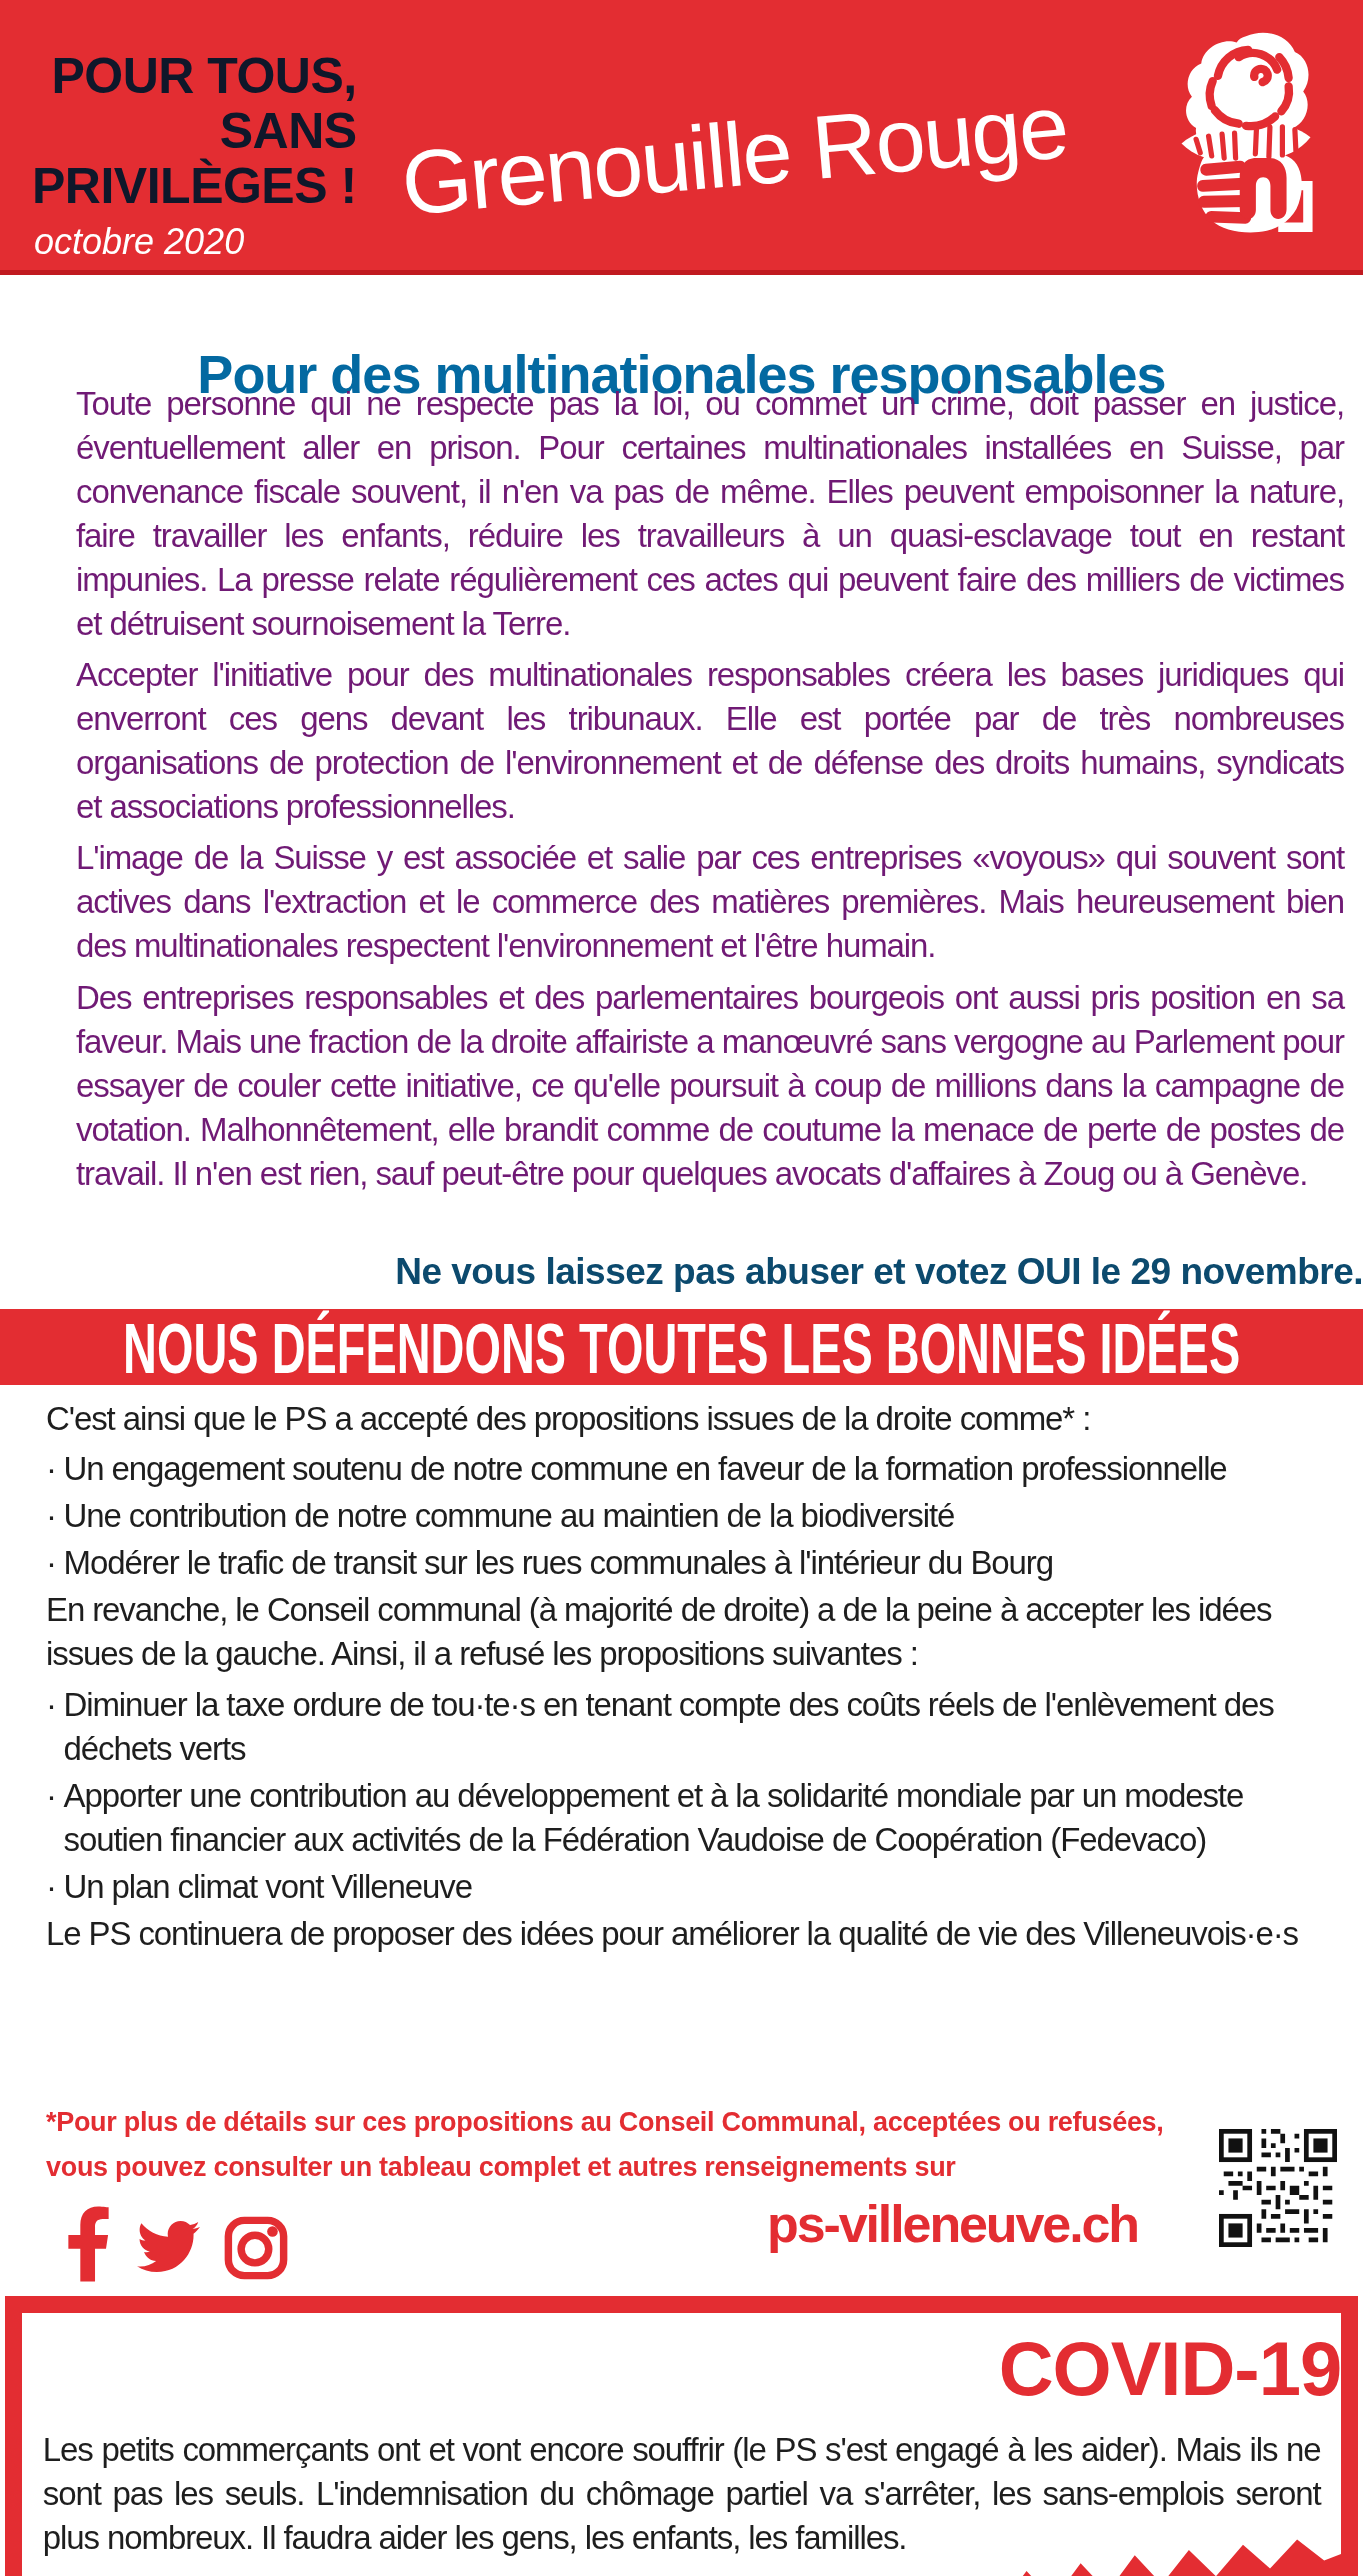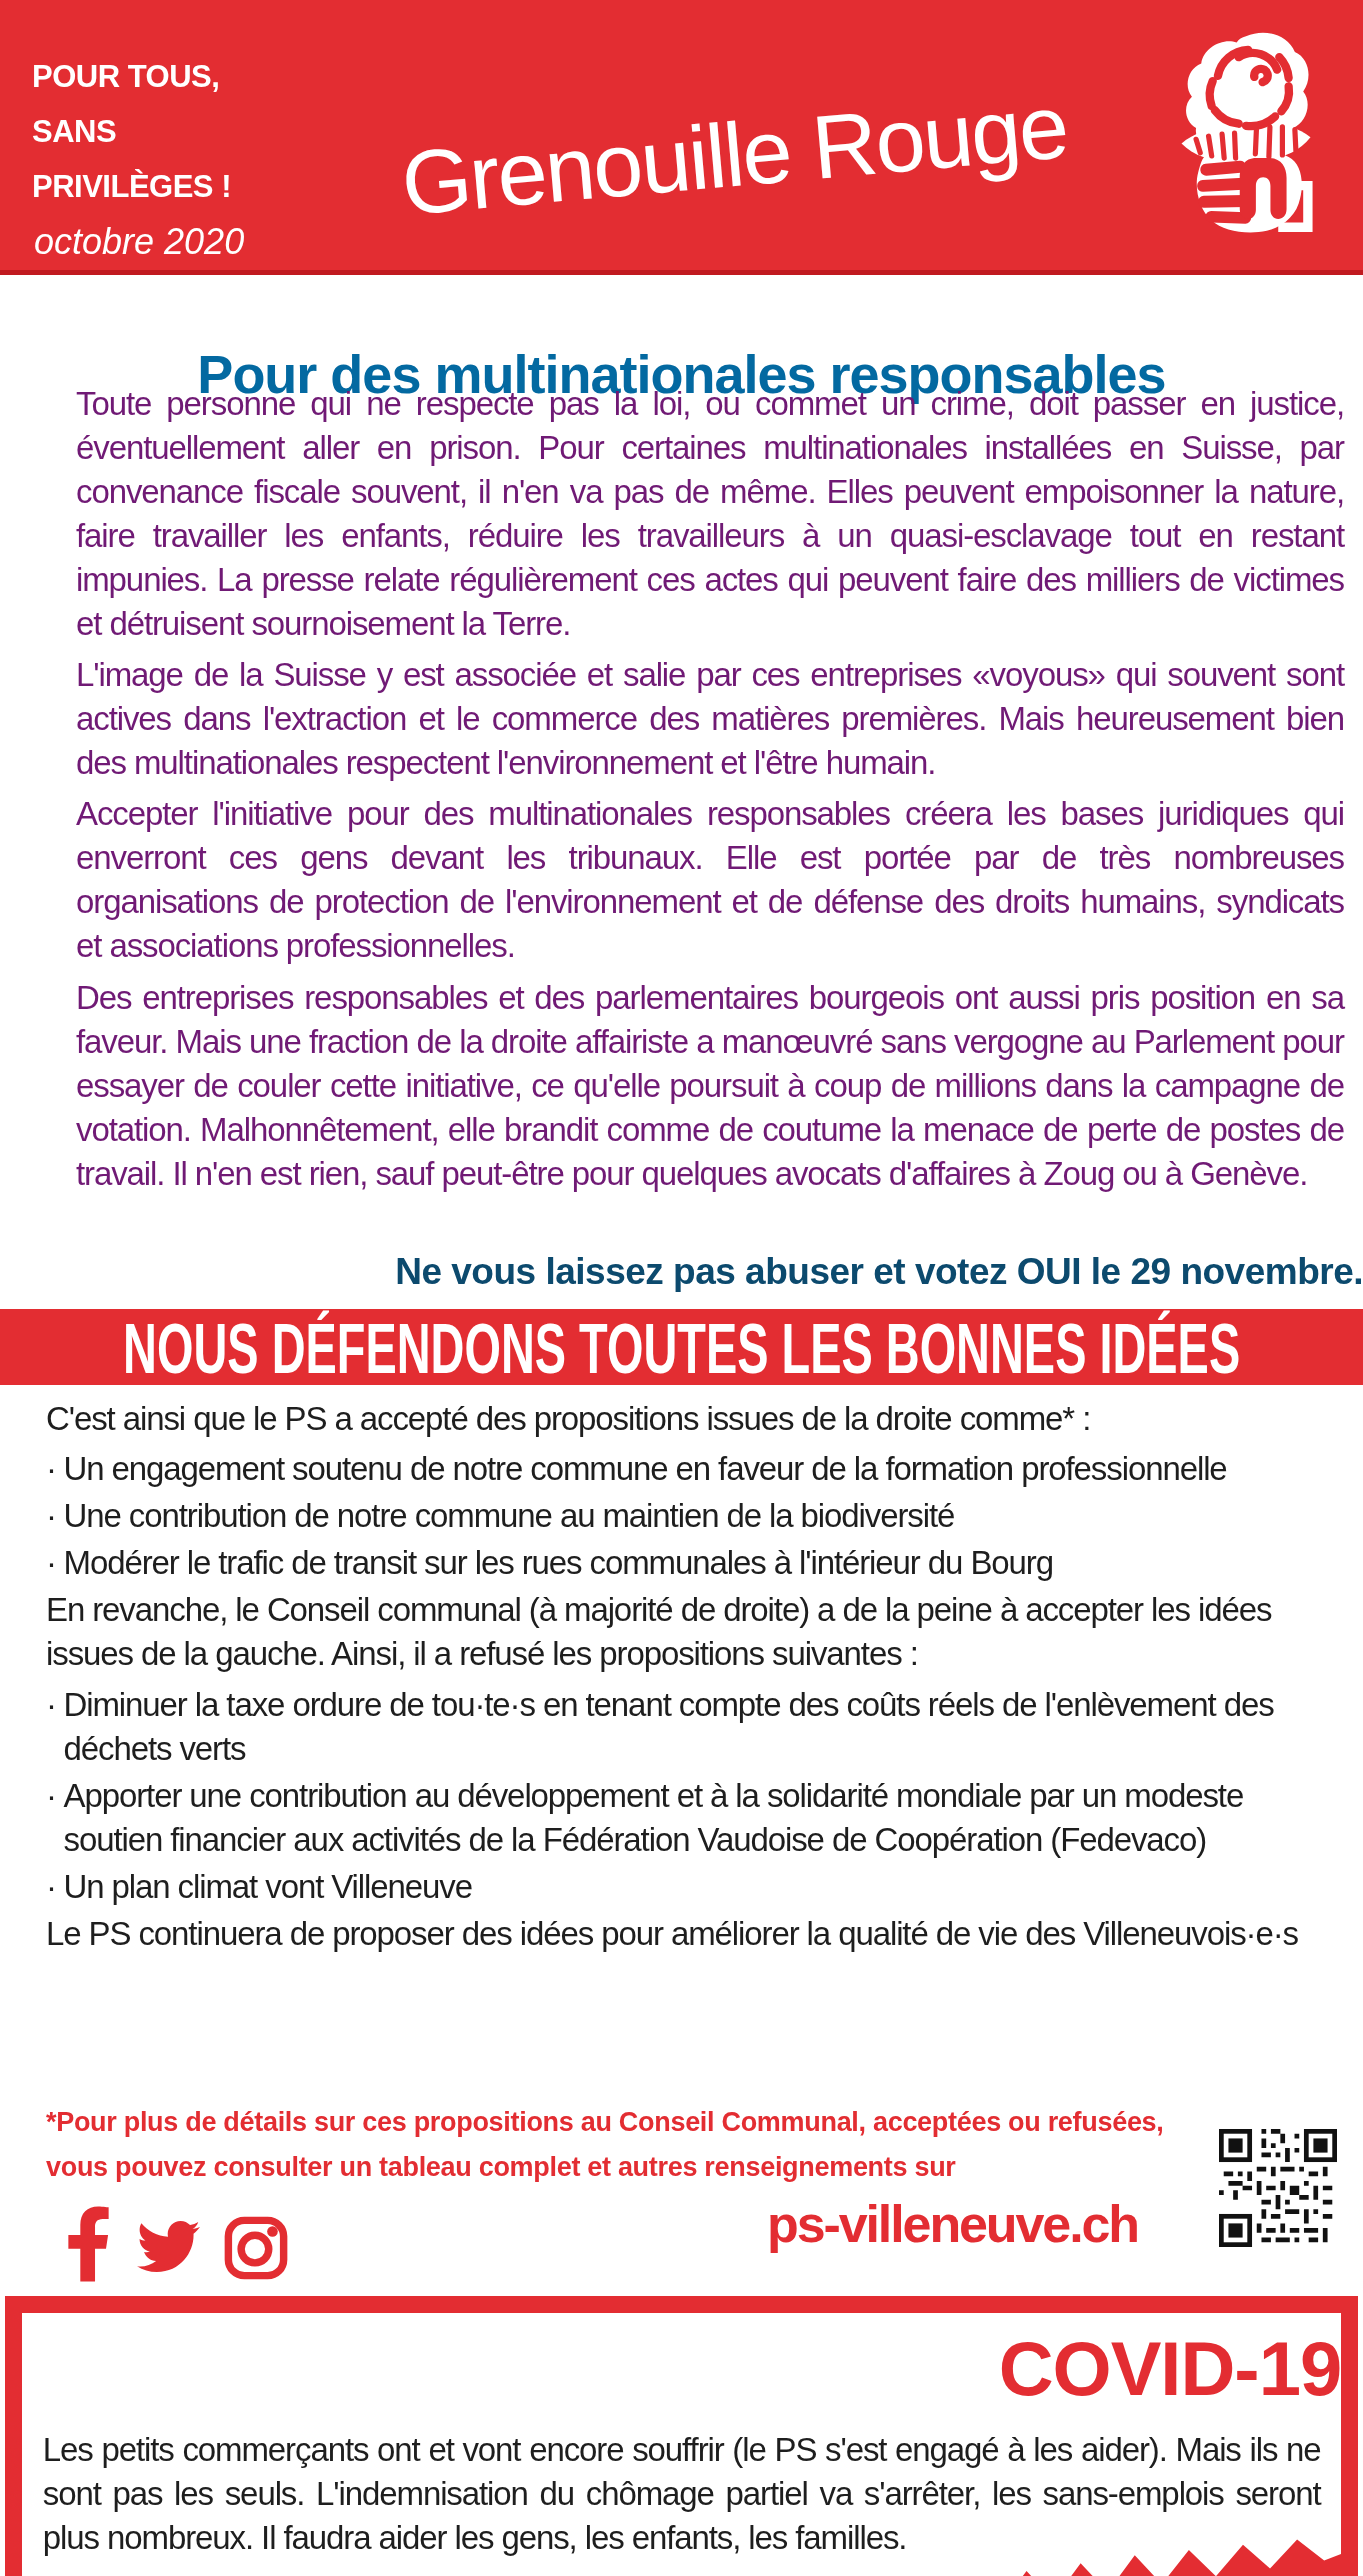--- a/index.html
+++ b/index.html
@@ -5,21 +5,21 @@
   html,body{margin:0;padding:0;}
   body{
     width:1363px;height:2817px;position:relative;overflow:hidden;
     background:#ffffff;font-family:"Liberation Sans",sans-serif;
     -webkit-font-smoothing:antialiased;
   }
   .abs{position:absolute;}
   
   .masthead{left:0;top:0;width:1363px;height:270px;background:#e32d32;}
   .masthead-shadow{left:0;top:270px;width:1363px;height:4.6px;background:#c11a20;}
-  .tagline{left:32px;top:49px;color:#ffffff;font-weight:bold;font-size:31px;line-height:55px;letter-spacing:-0.5px;}
+  .tagline{left:32px;top:49px;color:#0f172a;font-weight:bold;font-size:50px;line-height:55px;letter-spacing:-0.5px;text-align:right;}
   .issue-date{left:34px;top:221px;color:#fff;font-style:italic;font-weight:400;font-size:36px;}
   .mast-title{
     left:402px;top:133px;width:773px;color:#fff;font-size:90px;font-weight:400;
     letter-spacing:-2.1px;transform:rotate(-5deg);transform-origin:left center;white-space:nowrap;
   }
   .rose{left:1176px;top:27px;width:140px;height:208px;}
   
   .article-title{left:0;top:307px;width:1363px;text-align:center;color:#0369a1;font-weight:bold;font-size:54px;letter-spacing:-1px;}
   .body-col{left:46px;top:382px;width:1268px;color:#701a75;font-size:33px;letter-spacing:-1.1px;line-height:44px;margin-left:30px;}
   .body-col p{margin:0 0 7.2px 0;text-align:justify;}
@@ -102,22 +102,22 @@
       <path d="M150 252 c-24 0 -32 18 -32 38 l0 60 c0 13 8 19 16 19 c9 0 15 -7 15 -17 l0 -46 c0 -11 6 -17 14 -17 c8 0 14 6 14 17 l0 46 c0 10 6 17 15 17 c8 0 16 -6 16 -19 l0 -60 c0 -20 -10 -38 -34 -38 z"></path>
     </g>
   </svg>
 </div>
 <div class="abs masthead-shadow"></div>
 
 <h1 class="abs article-title">Pour des multinationales responsables</h1>
 
 <div class="abs body-col">
   <p>Toute personne qui ne respecte pas la loi, ou commet un crime, doit passer en justice, éventuellement aller en prison. Pour certaines multinationales installées en Suisse, par convenance fiscale souvent, il n'en va pas de même. Elles peuvent empoisonner la nature, faire travailler les enfants, réduire les travailleurs à un quasi-esclavage tout en restant impunies. La presse relate régulièrement ces actes qui peuvent faire des milliers de victimes et détruisent sournoisement la Terre.</p>
+  <p>Accepter l'initiative pour des multinationales responsables créera les bases juridiques qui enverront ces gens devant les tribunaux. Elle est portée par de très nombreuses organisations de protection de l'environnement et de défense des droits humains, syndicats et associations professionnelles.</p>
   <p>L'image de la Suisse y est associée et salie par ces entreprises «voyous» qui souvent sont actives dans l'extraction et le commerce des matières premières. Mais heureusement bien des multinationales respectent l'environnement et l'être humain.</p>
-  <p>Accepter l'initiative pour des multinationales responsables créera les bases juridiques qui enverront ces gens devant les tribunaux. Elle est portée par de très nombreuses organisations de protection de l'environnement et de défense des droits humains, syndicats et associations professionnelles.</p>
   <p>Des entreprises responsables et des parlementaires bourgeois ont aussi pris position en sa faveur. Mais une fraction de la droite affairiste a manœuvré sans vergogne au Parlement pour essayer de couler cette initiative, ce qu'elle poursuit à coup de millions dans la campagne de votation. Malhonnêtement, elle brandit comme de coutume la menace de perte de postes de travail. Il n'en est rien, sauf peut-être pour quelques avocats d'affaires à Zoug ou à Genève.</p>
 </div>
 
 <div class="abs slogan">Ne vous laissez pas abuser et votez OUI le 29 novembre.</div>
 
 <div class="abs banner">
   <span>NOUS DÉFENDONS TOUTES LES BONNES IDÉES</span>
 </div>
 
 <div class="abs section2">

